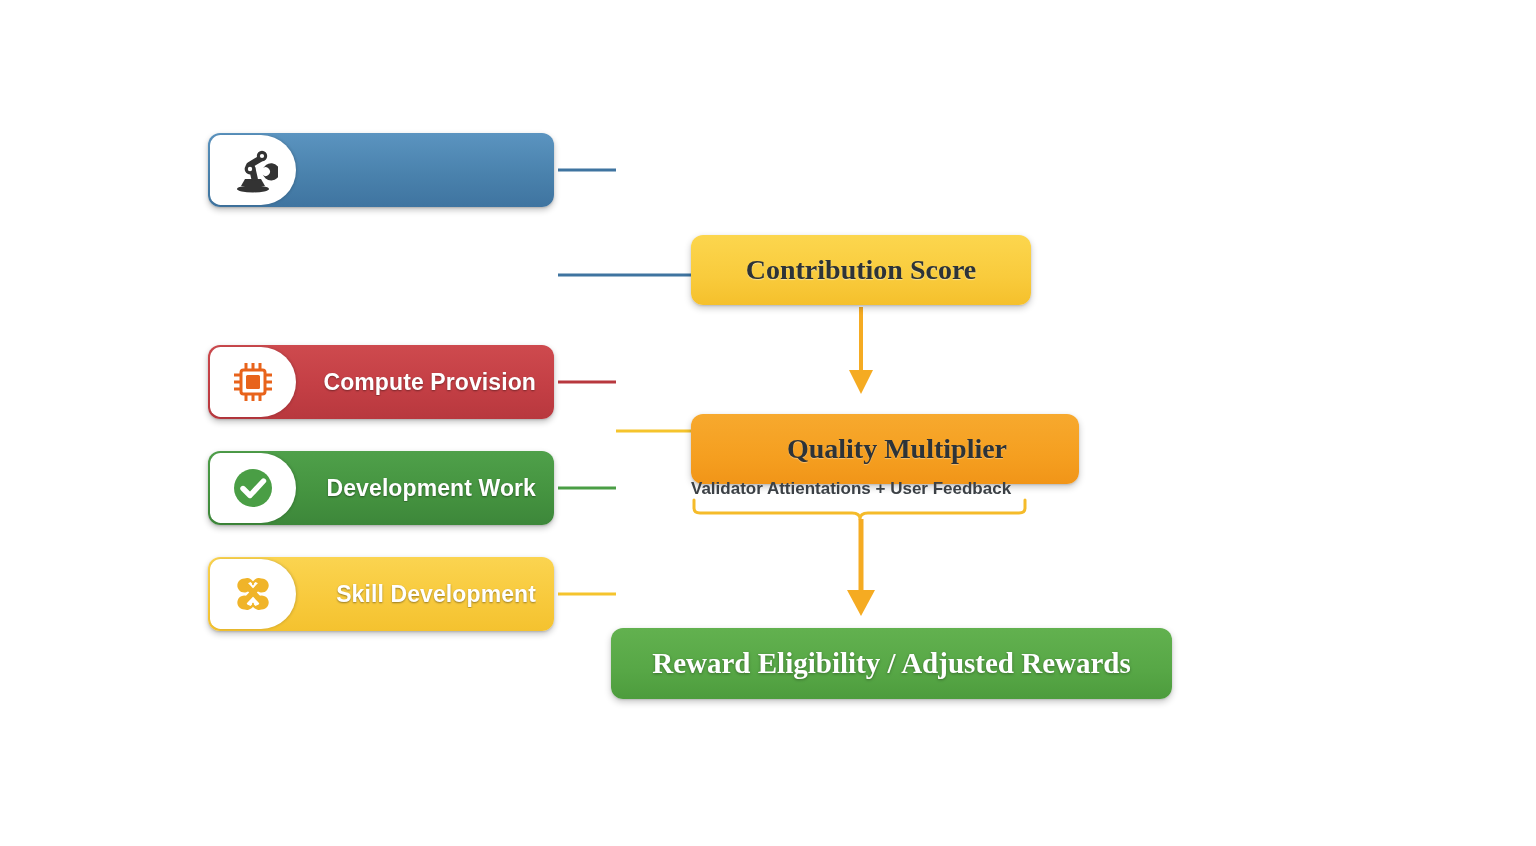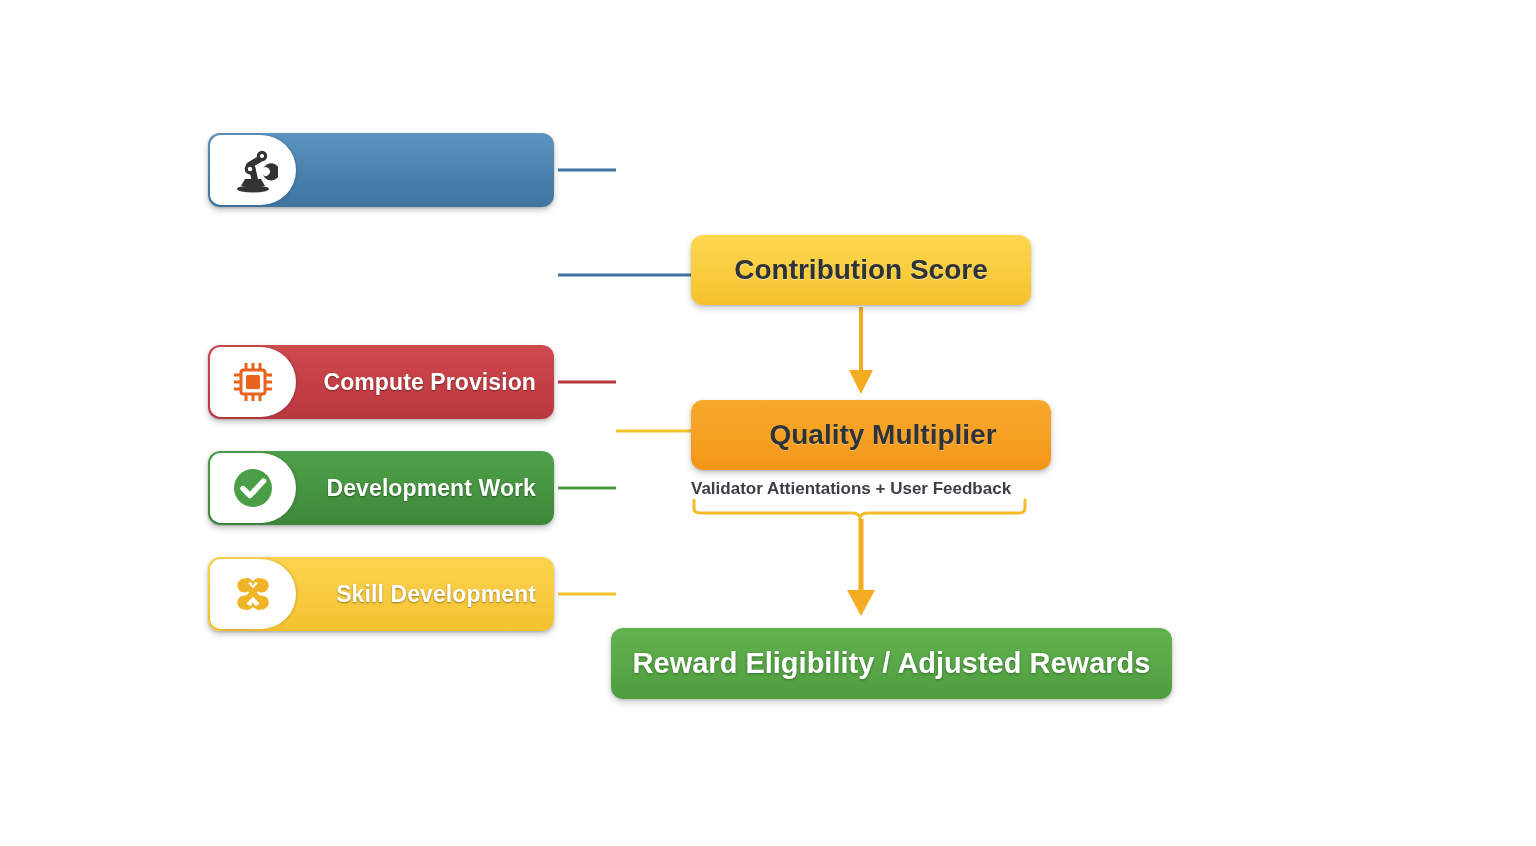--- a/index.html
+++ b/index.html
@@ -76,38 +76,39 @@
   .pill.yellow{ background: linear-gradient(180deg,#fbd450 0%,#f8ca3d 55%,#f4c22f 100%); }
 
   
   .stage {
     position: absolute;
     border-radius: 12px;
     display: flex;
     align-items: center;
     justify-content: center;
     box-shadow: 0 3px 7px rgba(0,0,0,0.22), 0 1px 2px rgba(0,0,0,0.12);
+    font-family: Liberation Serif, serif;
   }
 
   .stage-label {
     font-size: 28px;
     font-weight: bold;
     white-space: nowrap;
   }
 
   #stage-contribution {
     left: 691px; top: 235px;
     width: 340px; height: 70px;
     background: linear-gradient(180deg,#fcd64e 0%,#f9cb3c 60%,#f5c02c 100%);
   }
   #stage-contribution .stage-label { color: #2d3338; text-shadow: 0 1px 1px rgba(255,255,255,0.45); }
 
   #stage-quality {
-    left: 691px; top: 400px;
-    width: 360px; height: 70px;
+    left: 691px; top: 414px;
+    width: 388px; height: 70px;
     background: linear-gradient(180deg,#f7a92e 0%,#f59f20 60%,#f19518 100%);
     padding-left: 24px;
   }
   #stage-quality .stage-label { color: #2d3338; text-shadow: 0 1px 1px rgba(255,255,255,0.35); }
 
   #stage-reward {
     left: 611px; top: 628px;
     width: 561px; height: 71px;
     background: linear-gradient(180deg,#62b14f 0%,#57a746 60%,#4d9c3d 100%);
   }

